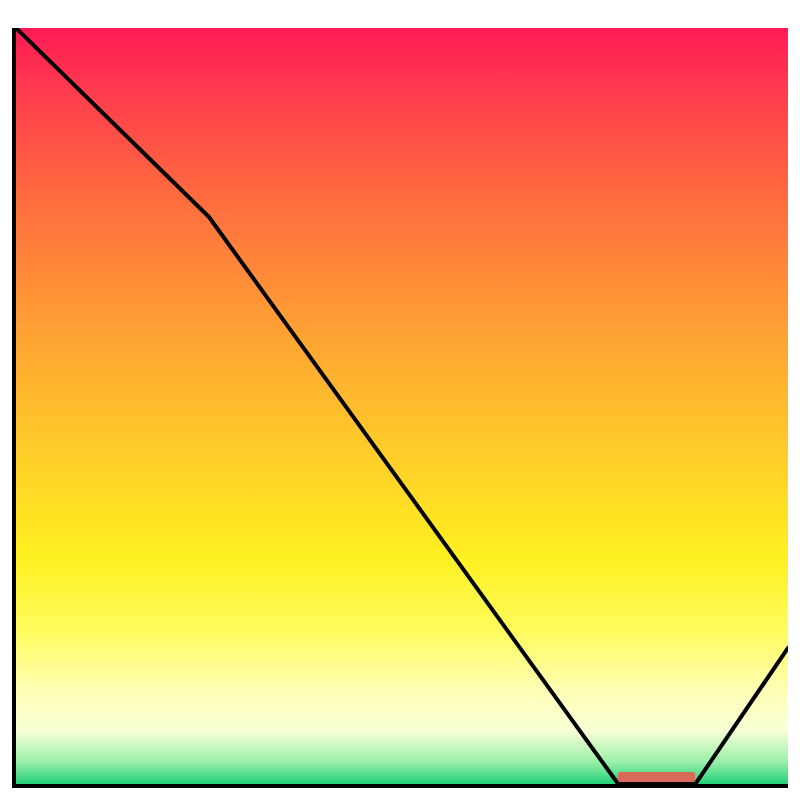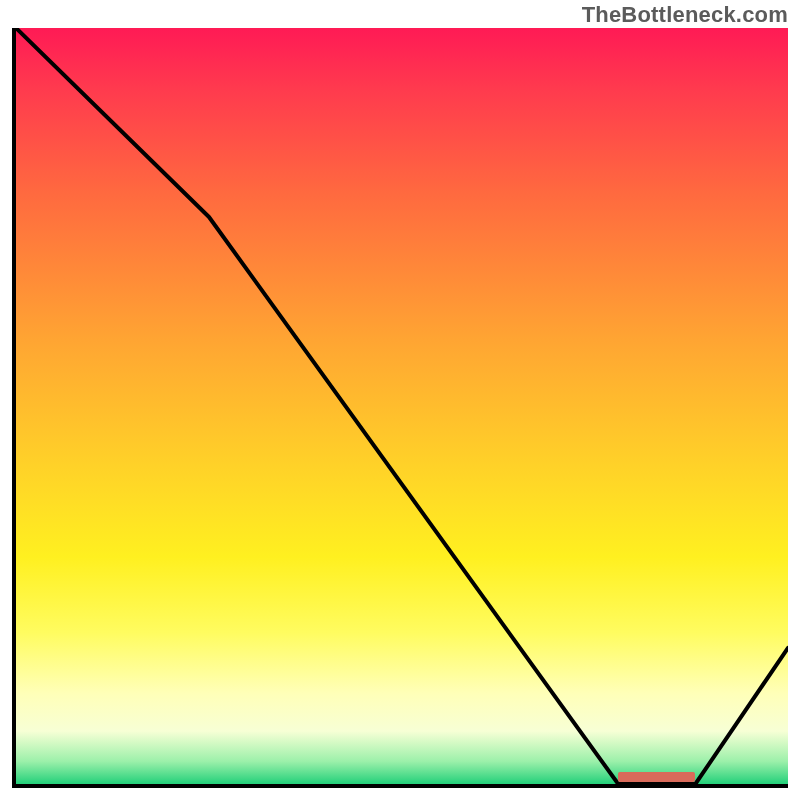--- a/index.html
+++ b/index.html
@@ -71,21 +71,20 @@
     height: 10px;
     background: #d96a5a;
     border-radius: 2px;
   }
 </style>
 </head>
 <body>
 
 <div class="wrap">
 
-  <div class="attribution">TheBottleneck.com</div>
 
   <div class="plot-frame">
     <div class="plot-area">
 
       <svg class="curve" viewBox="0 0 772 756" preserveAspectRatio="none">
         <path id="curve-path" d="M0.0 0.0 L193.0 189.0 L602.2 756.0 L679.4 756.0 L772.0 619.9" stroke="#000" stroke-width="4" fill="none" stroke-linejoin="round" stroke-linecap="round"></path>
       </svg>
 
       <div id="opt-band" class="optimal-band" style="left: 602.16px; width: 77.2px; bottom: 2px;"></div>
 

